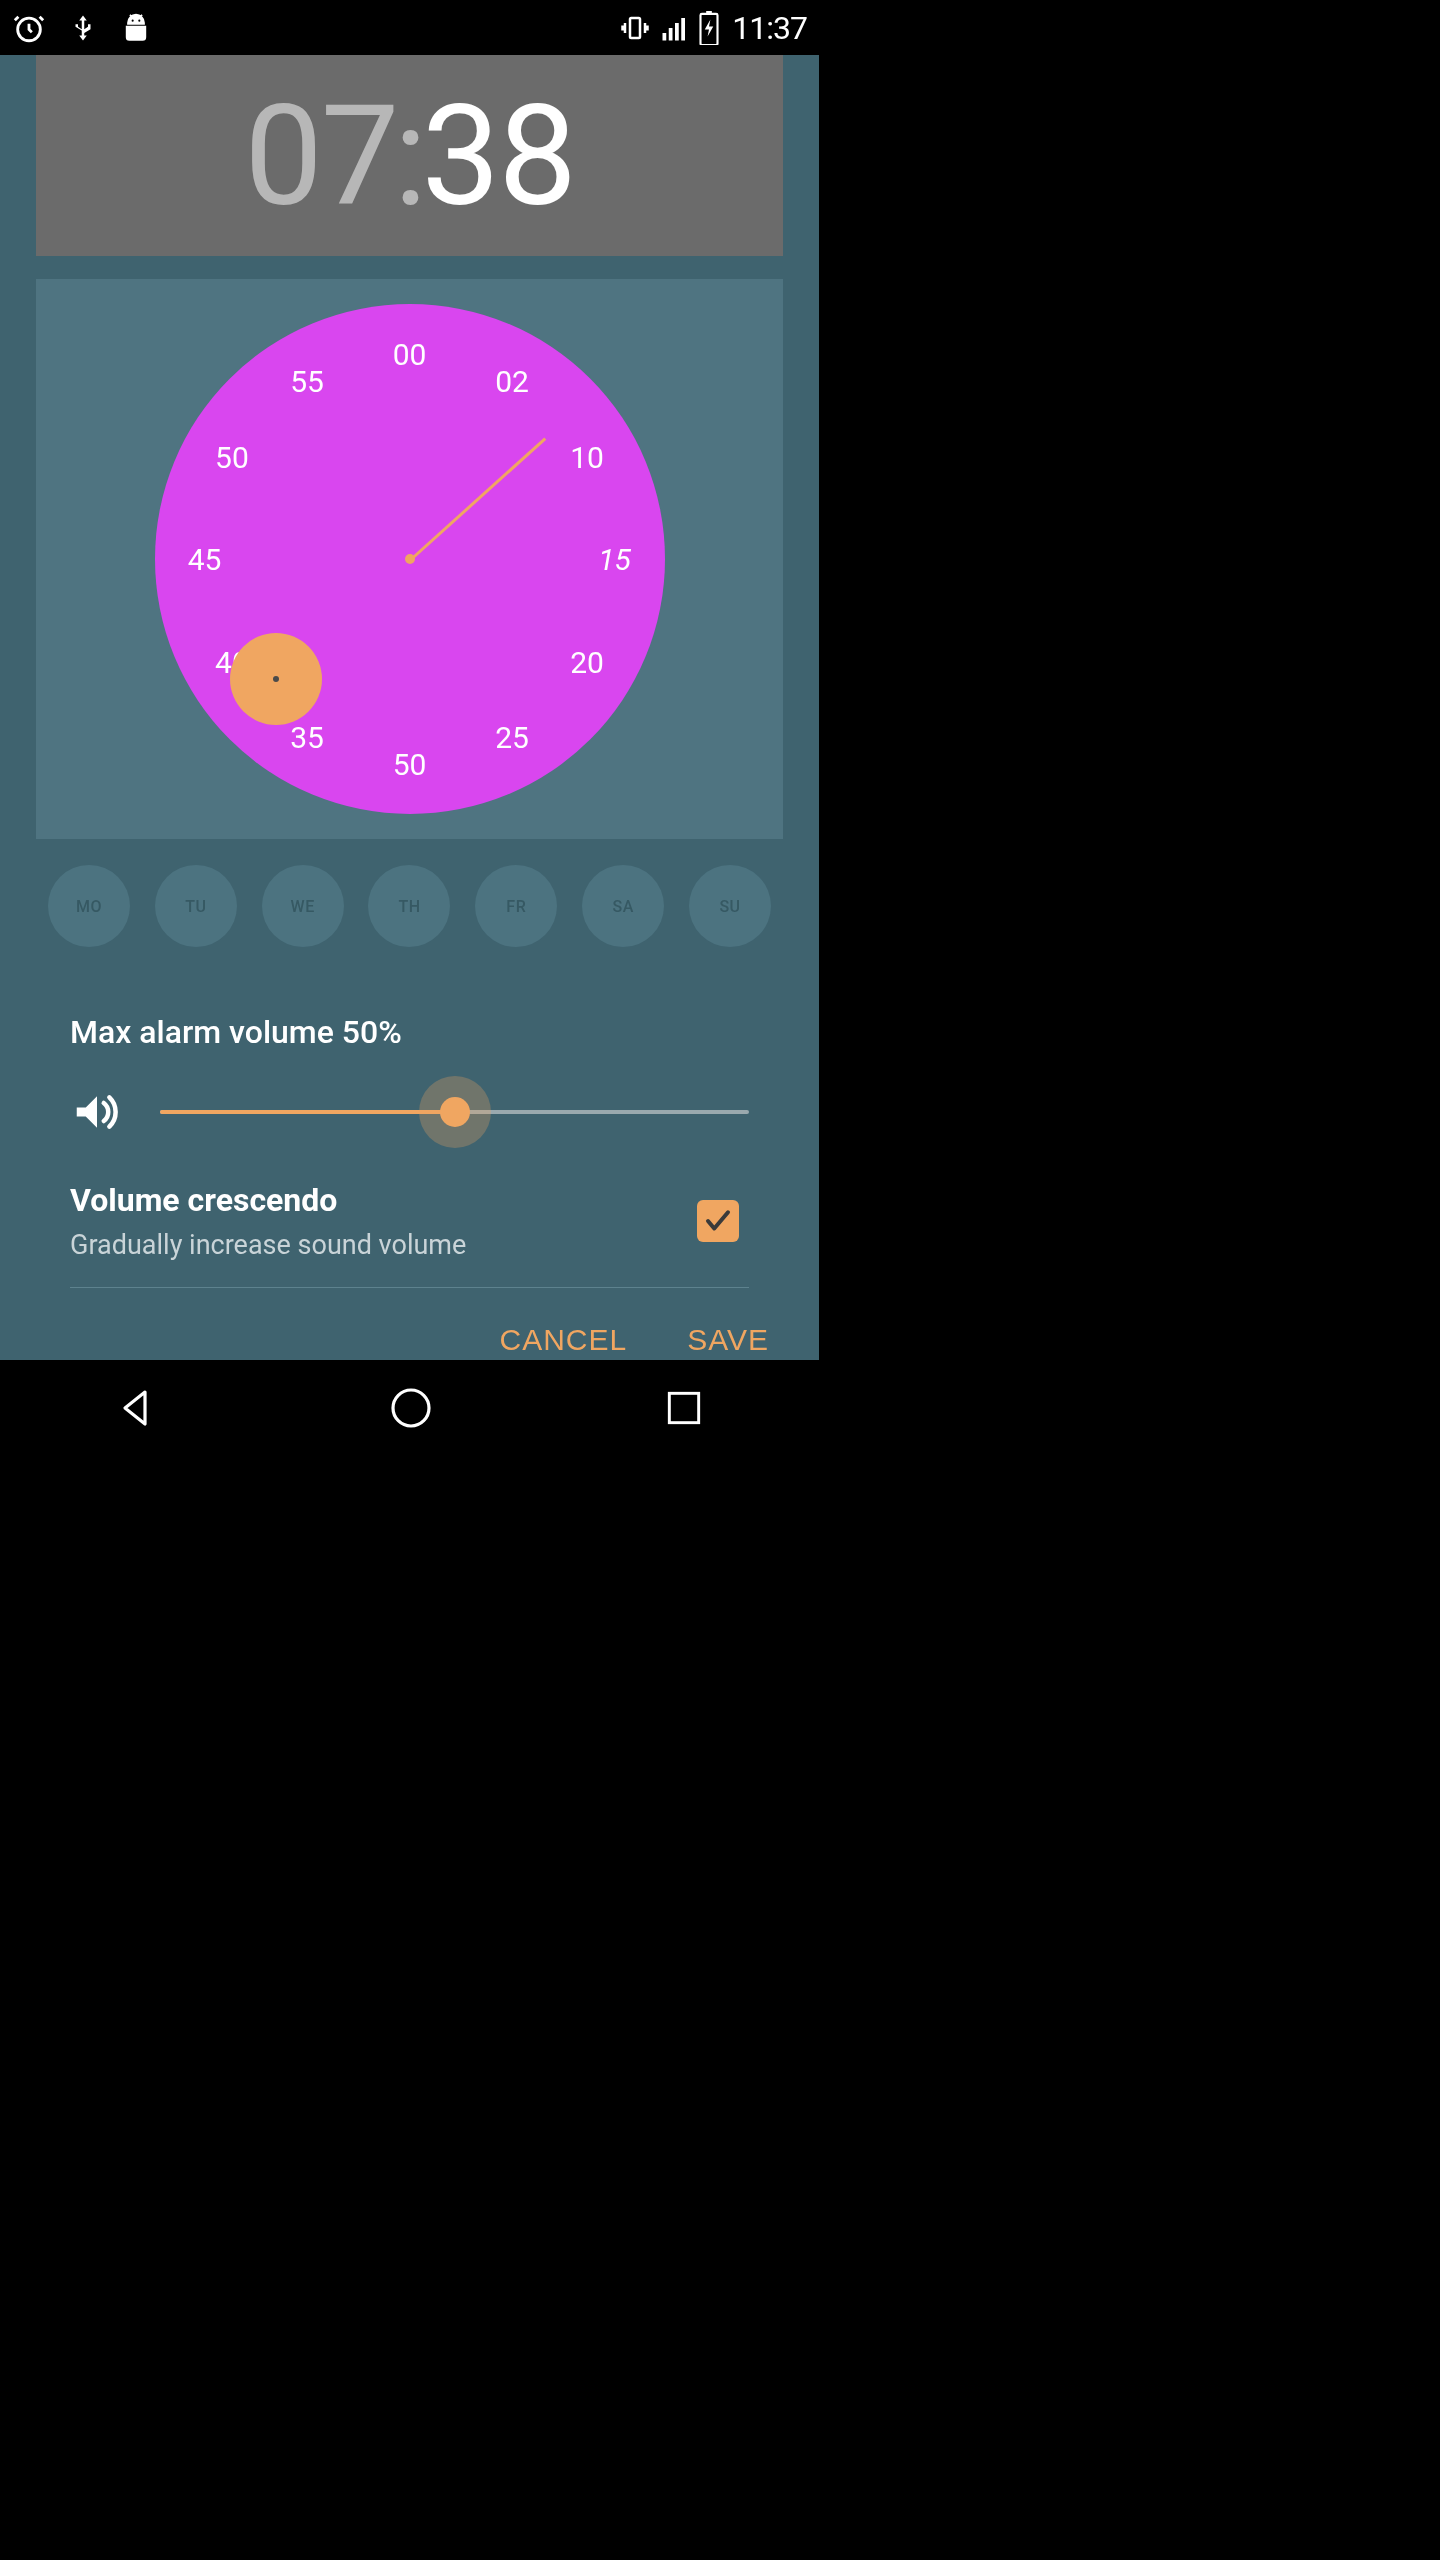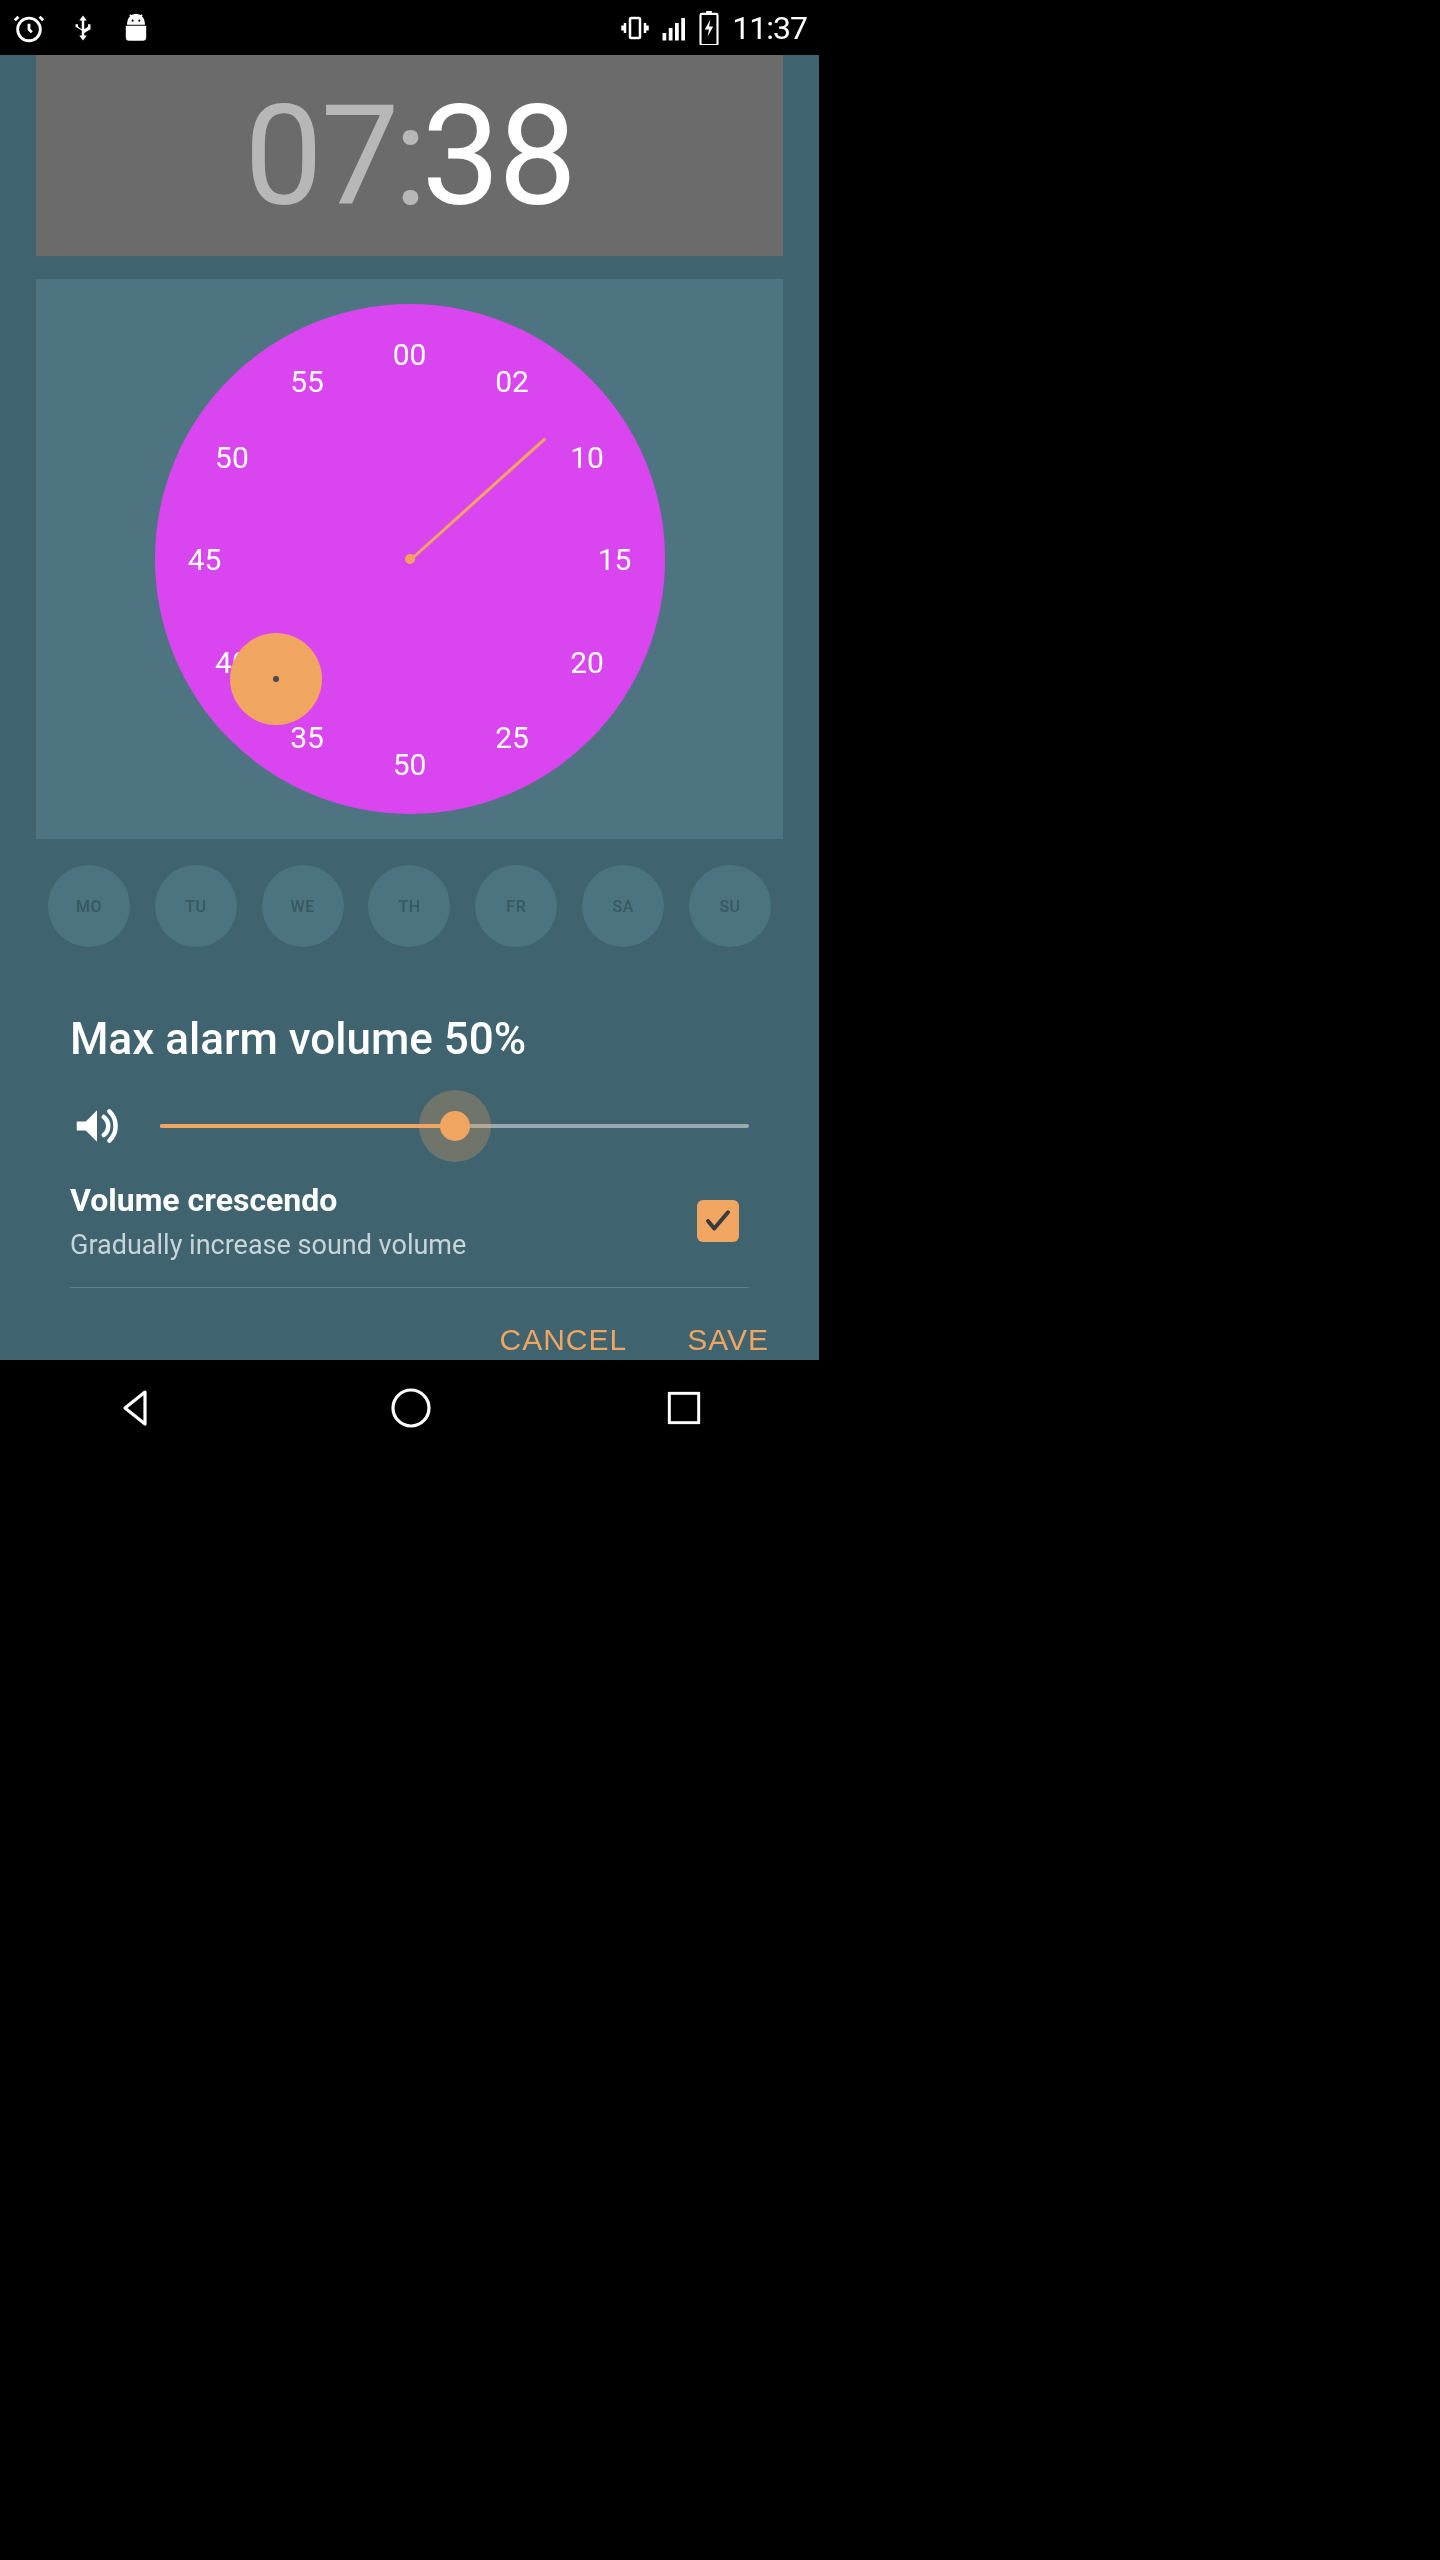--- a/index.html
+++ b/index.html
@@ -134,21 +134,21 @@
     justify-content: center;
     letter-spacing: 0.5px;
   }
 
   
   .vol-section {
     position: absolute;
     left: 70px; right: 70px;
     top: 958px;
   }
-  .vol-title { color: #fff; font-size: 44px; font-weight: 500; }
+  .vol-title { color: #fff; font-size: 32px; font-weight: 500; }
   .vol-row {
     margin-top: 34px;
     display: flex;
     align-items: center;
     gap: 36px;
   }
   .vol-row svg { display: block; }
   .slider {
     flex: 1;
     height: 8px;
@@ -288,21 +288,21 @@
     <span class="hh">07</span>
     <span class="colon">:</span>
     <span class="mm">38</span>
   </div>
 
   <div class="dial-wrap">
     <div class="dial" id="dial">
         <div class="tick" style="left: 255px; top: 50px;">00</div>
         <div class="tick" style="left: 357.5px; top: 77.4648px;">02</div>
         <div class="tick" style="left: 432.535px; top: 152.5px;">10</div>
-        <div class="tick" style="left: 460px; top: 255px;">15</div>
+        <div class="tick" style="left: 460px; top: 255px; font-style: italic;">15</div>
         <div class="tick" style="left: 432.535px; top: 357.5px;">20</div>
         <div class="tick" style="left: 357.5px; top: 432.535px;">25</div>
         <div class="tick" style="left: 255px; top: 460px;">50</div>
         <div class="tick" style="left: 152.5px; top: 432.535px;">35</div>
         <div class="tick" style="left: 77.4648px; top: 357.5px;">40</div>
         <div class="tick" style="left: 50px; top: 255px;">45</div>
         <div class="tick" style="left: 77.4648px; top: 152.5px;">50</div>
         <div class="tick" style="left: 152.5px; top: 77.4648px;">55</div>
         <div class="hand" style="transform: rotate(228deg);"></div>
         <div class="hand-pivot"></div>

